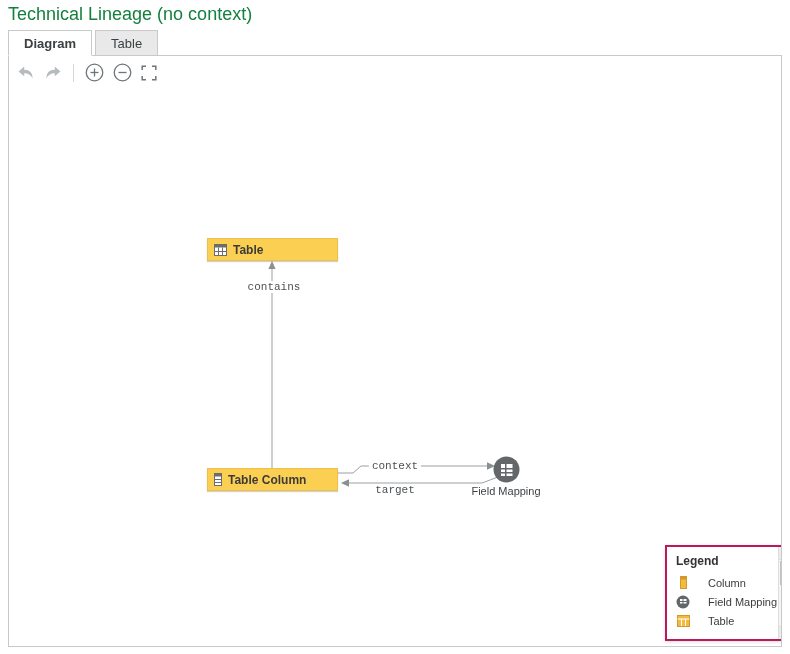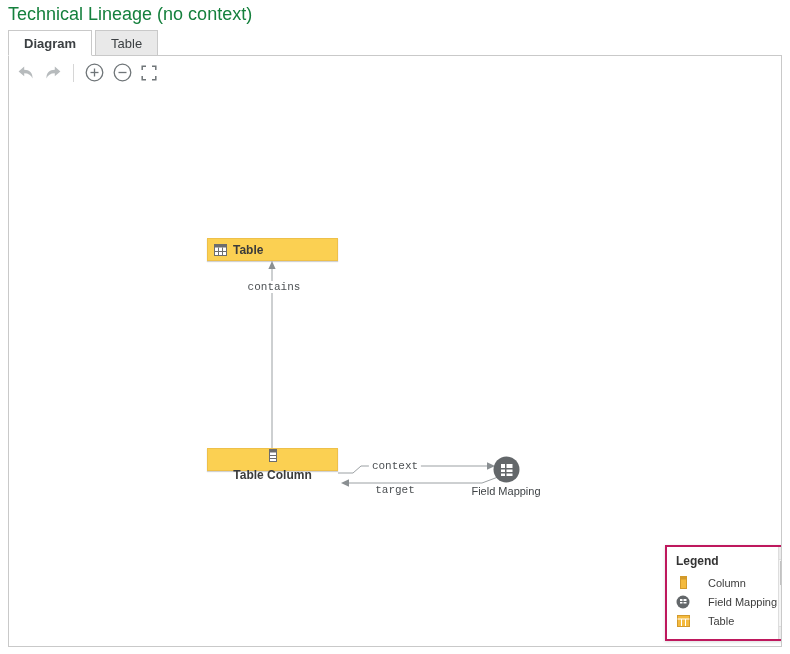--- a/index.html
+++ b/index.html
@@ -99,21 +99,21 @@
             <rect x="0.5" y="0.5" width="12" height="11" fill="#fff" stroke="#6d6d6d"></rect>
             <rect x="0.5" y="0.5" width="12" height="3" fill="#6d6d6d"></rect>
             <line x1="4.5" y1="3.5" x2="4.5" y2="11.5" stroke="#6d6d6d"></line>
             <line x1="8.5" y1="3.5" x2="8.5" y2="11.5" stroke="#6d6d6d"></line>
             <line x1="0.5" y1="7.5" x2="12.5" y2="7.5" stroke="#6d6d6d"></line>
           </svg>
         </span>
         <span class="node-label">Table</span>
       </div>
 
-      <div class="node" style="left:198px; top:392px;flex-direction:column;">
+      <div class="node" style="left:198px; top:412px;">
         <span class="node-icon">
           <svg width="8" height="13" viewBox="0 0 8 13">
             <rect x="0.5" y="0.5" width="7" height="12" fill="#fff" stroke="#6d6d6d"></rect>
             <rect x="0.5" y="0.5" width="7" height="3" fill="#6d6d6d"></rect>
             <line x1="0.5" y1="6.5" x2="7.5" y2="6.5" stroke="#6d6d6d"></line>
             <line x1="0.5" y1="9.5" x2="7.5" y2="9.5" stroke="#6d6d6d"></line>
           </svg>
         </span>
         <span class="node-label">Table Column</span>
       </div>

